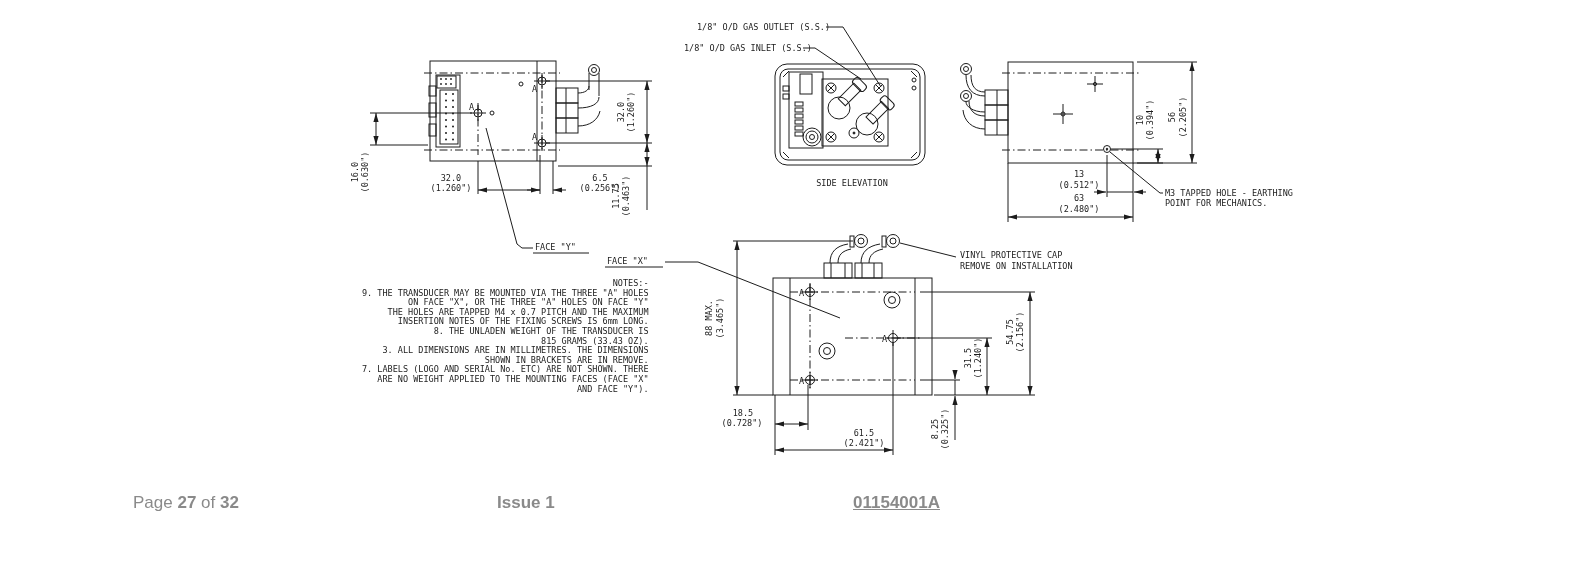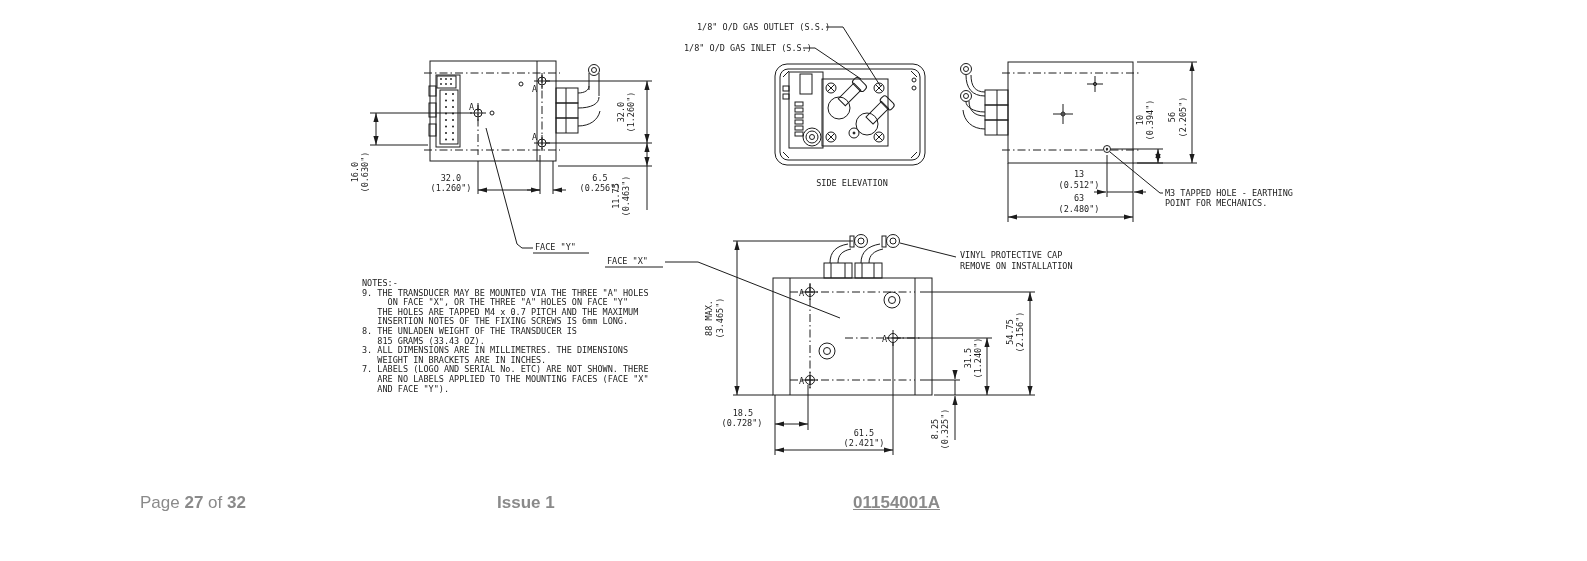--- a/index.html
+++ b/index.html
@@ -1,25 +1,25 @@
 <!DOCTYPE html>
 <html><head>
 <meta charset="utf-8">
 <style>
   html,body{margin:0;padding:0;}
   body{width:1587px;height:561px;background:#ffffff;position:relative;overflow:hidden;
        font-family:"DejaVu Sans Mono", monospace;}
   svg text{font-family:"DejaVu Sans Mono", monospace;font-size:8.5px;fill:#1c1c1c;}
   .drawing-svg{position:absolute;left:0;top:0;}
-  .notes{position:absolute;left:362px;top:279px;color:#1c1c1c;font-size:8.5px;line-height:9.6px;}
+  .notes{position:absolute;left:362px;top:279px;color:#1c1c1c;font-size:8.5px;line-height:9.6px;text-align:right;}
   .notes div{white-space:pre;}
   .footer{position:absolute;top:493px;width:100%;color:#8a8a8a;
           font-family:"Liberation Sans", sans-serif;font-size:17px;}
   .footer .b{font-weight:700;}
-  .f-page{position:absolute;left:140px;}
+  .f-page{position:absolute;left:133px;}
   .f-issue{position:absolute;left:497px;font-weight:700;}
   .f-doc{position:absolute;left:853px;font-weight:700;text-decoration:underline;}
 </style>
 </head>
 <body>
 
 <svg class="drawing-svg" width="1587" height="561" viewBox="0 0 1587 561">
   <defs>
     <marker id="ah" viewBox="0 0 10 10" refX="9.5" refY="5" markerWidth="10" markerHeight="10" orient="auto-start-reverse" markerUnits="userSpaceOnUse">
       <path d="M0.5,2.4 L9.5,5 L0.5,7.6 Z" fill="#1c1c1c"></path>
@@ -352,23 +352,23 @@
 
 <div class="notes">
   <div>NOTES:-</div>
   <div>9. THE TRANSDUCER MAY BE MOUNTED VIA THE THREE "A" HOLES</div>
   <div>     ON FACE "X", OR THE THREE "A" HOLES ON FACE "Y"</div>
   <div>   THE HOLES ARE TAPPED M4 x 0.7 PITCH AND THE MAXIMUM</div>
   <div>   INSERTION NOTES OF THE FIXING SCREWS IS 6mm LONG.</div>
   <div>8. THE UNLADEN WEIGHT OF THE TRANSDUCER IS</div>
   <div>   815 GRAMS (33.43 OZ).</div>
   <div>3. ALL DIMENSIONS ARE IN MILLIMETRES. THE DIMENSIONS</div>
-  <div>   WEIGHT IN BRACKETS ARE IN INCHES.</div>
+  <div>   SHOWN IN BRACKETS ARE IN REMOVE.</div>
   <div>7. LABELS (LOGO AND SERIAL No. ETC) ARE NOT SHOWN. THERE</div>
-  <div>   ARE NO LABELS APPLIED TO THE MOUNTING FACES (FACE "X"</div>
+  <div>   ARE NO WEIGHT APPLIED TO THE MOUNTING FACES (FACE "X"</div>
   <div>   AND FACE "Y").</div>
 </div>
 
 <div class="footer">
   <div class="f-page"><span>Page</span> <span class="b">27</span> <span>of</span> <span class="b">32</span></div>
   <div class="f-issue">Issue 1</div>
   <div class="f-doc">01154001A</div>
 </div>
 
 </body></html>

